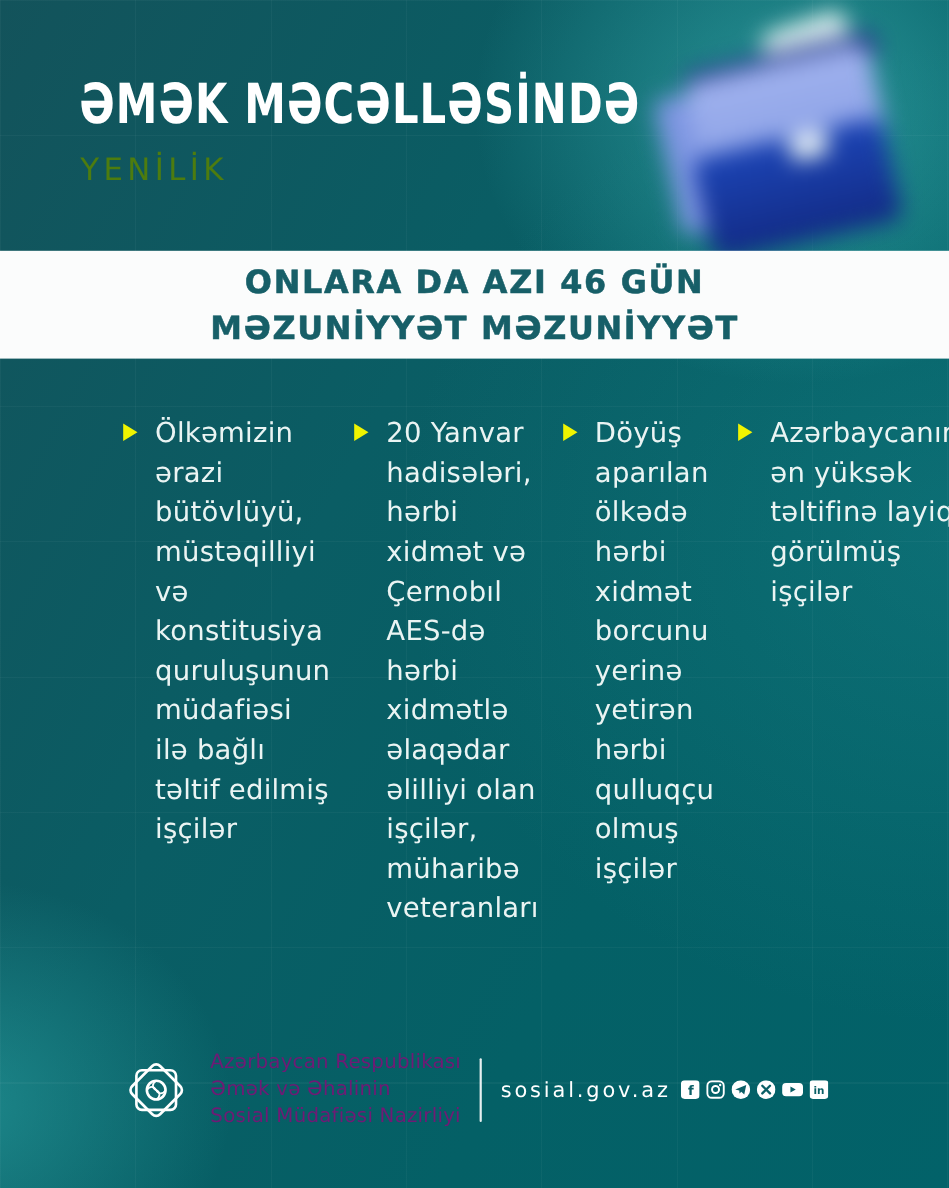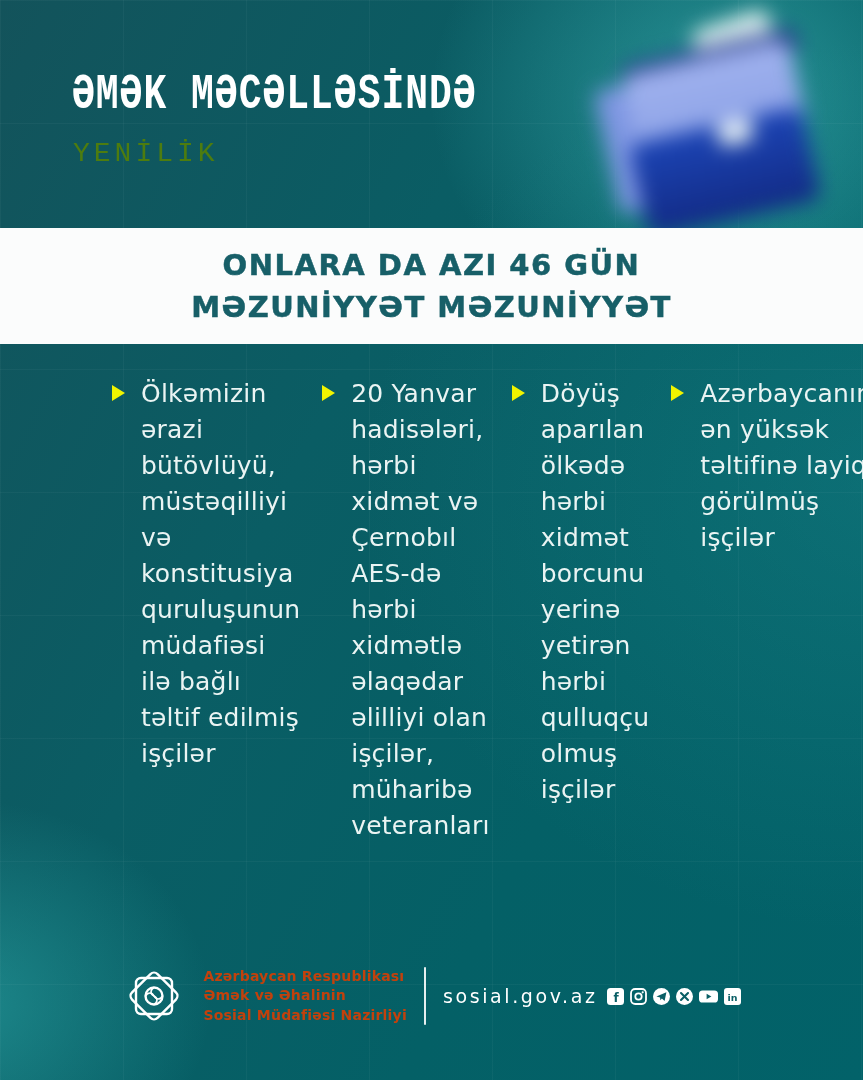--- a/index.html
+++ b/index.html
@@ -15,21 +15,21 @@
       linear-gradient(118deg, #13535b 0%, #0a5d64 38%, #046066 68%, #026269 100%);
   }
   .grid-overlay {
     position: absolute; inset: 0; pointer-events: none; z-index: 1;
     background-image:
       repeating-linear-gradient(to right, rgba(255,255,255,0.035) 0 1px, transparent 1px 123px),
       repeating-linear-gradient(to bottom, rgba(255,255,255,0.035) 0 1px, transparent 1px 123px);
   }
 
   
-  .header { position: absolute; top: 0; left: 0; right: 0; height: 228px; z-index: 2; font-family: Liberation Mono, monospace; }
+  .header { position: absolute; top: 0; left: 0; right: 0; height: 228px; z-index: 2; }
   .title {
     position: absolute; left: 72px; top: 70px;
     font-size: 38px; font-weight: bold; color: #ffffff;
     letter-spacing: 1px; line-height: 1; white-space: nowrap;
     transform: scale(1.0, 1.32); transform-origin: left top;
   }
   .subtitle {
     position: absolute; left: 73px; top: 138px;
     font-size: 28px; color: #4d7c0f; letter-spacing: 4px; white-space: nowrap;
   }
@@ -44,21 +44,21 @@
   .briefcase-wrap > div { position: absolute; }
   .bc-handle   { left: 100px; top: 18px;  width: 80px;  height: 40px; background: #d8ecec; border-radius: 12px; transform: rotate(-15deg); }
   .bc-topbar   { left: 26px;  top: 44px;  width: 178px; height: 24px; background: #283a8c; border-radius: 8px;  transform: rotate(-9deg); }
   .bc-flap     { left: 30px;  top: 54px;  width: 172px; height: 92px; background: linear-gradient(180deg, #a0b2ee 0%, #8aa0e6 100%); border-radius: 14px; transform: rotate(-9deg); }
   .bc-side     { left: 6px;   top: 78px;  width: 30px;  height: 126px; background: #7e96e2; border-radius: 9px;  transform: rotate(-9deg); }
   .bc-body     { left: 34px;  top: 122px; width: 176px; height: 96px; background: linear-gradient(180deg, #1c45b6 0%, #122a84 100%); border-radius: 12px; transform: rotate(-9deg); }
   .bc-clasp    { left: 118px; top: 120px; width: 34px;  height: 22px; background: #eaf4f6; border-radius: 5px;  transform: rotate(-9deg); }
 
   
   .band {
-    position: absolute; top: 228px; left: 0; right: 0; height: 116px; z-index: 3;
+    position: absolute; top: 228px; left: 0; right: 0; height: 98px; z-index: 3;
     background: #fbfcfc;
     display: flex; flex-direction: column; justify-content: center; align-items: center;
     gap: 5px;
   }
   .band-line {
     font-size: 29px; font-weight: bold; color: #175f68;
     letter-spacing: 1.5px; line-height: 1.25;
     -webkit-text-stroke: 0.5px #175f68;
   }
 
@@ -75,21 +75,21 @@
     border-bottom: 8px solid transparent;
   }
   .bullet-text { font-size: 25px; line-height: 1.44; color: #eaf4f3; letter-spacing: 0.2px; }
 
   
   .footer {
     position: absolute; left: 0; right: 0; bottom: 52px; z-index: 2;
     display: flex; justify-content: center; align-items: center; gap: 17px;
   }
   .logo { width: 64px; height: 64px; flex: none; }
-  .ministry { font-size: 14px; line-height: 1.38; color: #c2410c; letter-spacing: 0.2px; font-weight: bold; }
+  .ministry { font-size: 18px; line-height: 1.38; color: #701a75; letter-spacing: 0.2px; }
   .footer-divider { width: 2px; height: 58px; background: rgba(255,255,255,0.9); border-radius: 1px; }
   .footer-right { display: flex; flex-direction: row; gap: 9px; }
   .website { font-size: 19px; letter-spacing: 2.6px; color: #ffffff; }
   .socials { display: flex; gap: 6px; align-items: center; }
   .socials svg { display: block; }
 </style>
 </head>
 <body>
 
 <div class="grid-overlay"></div>

